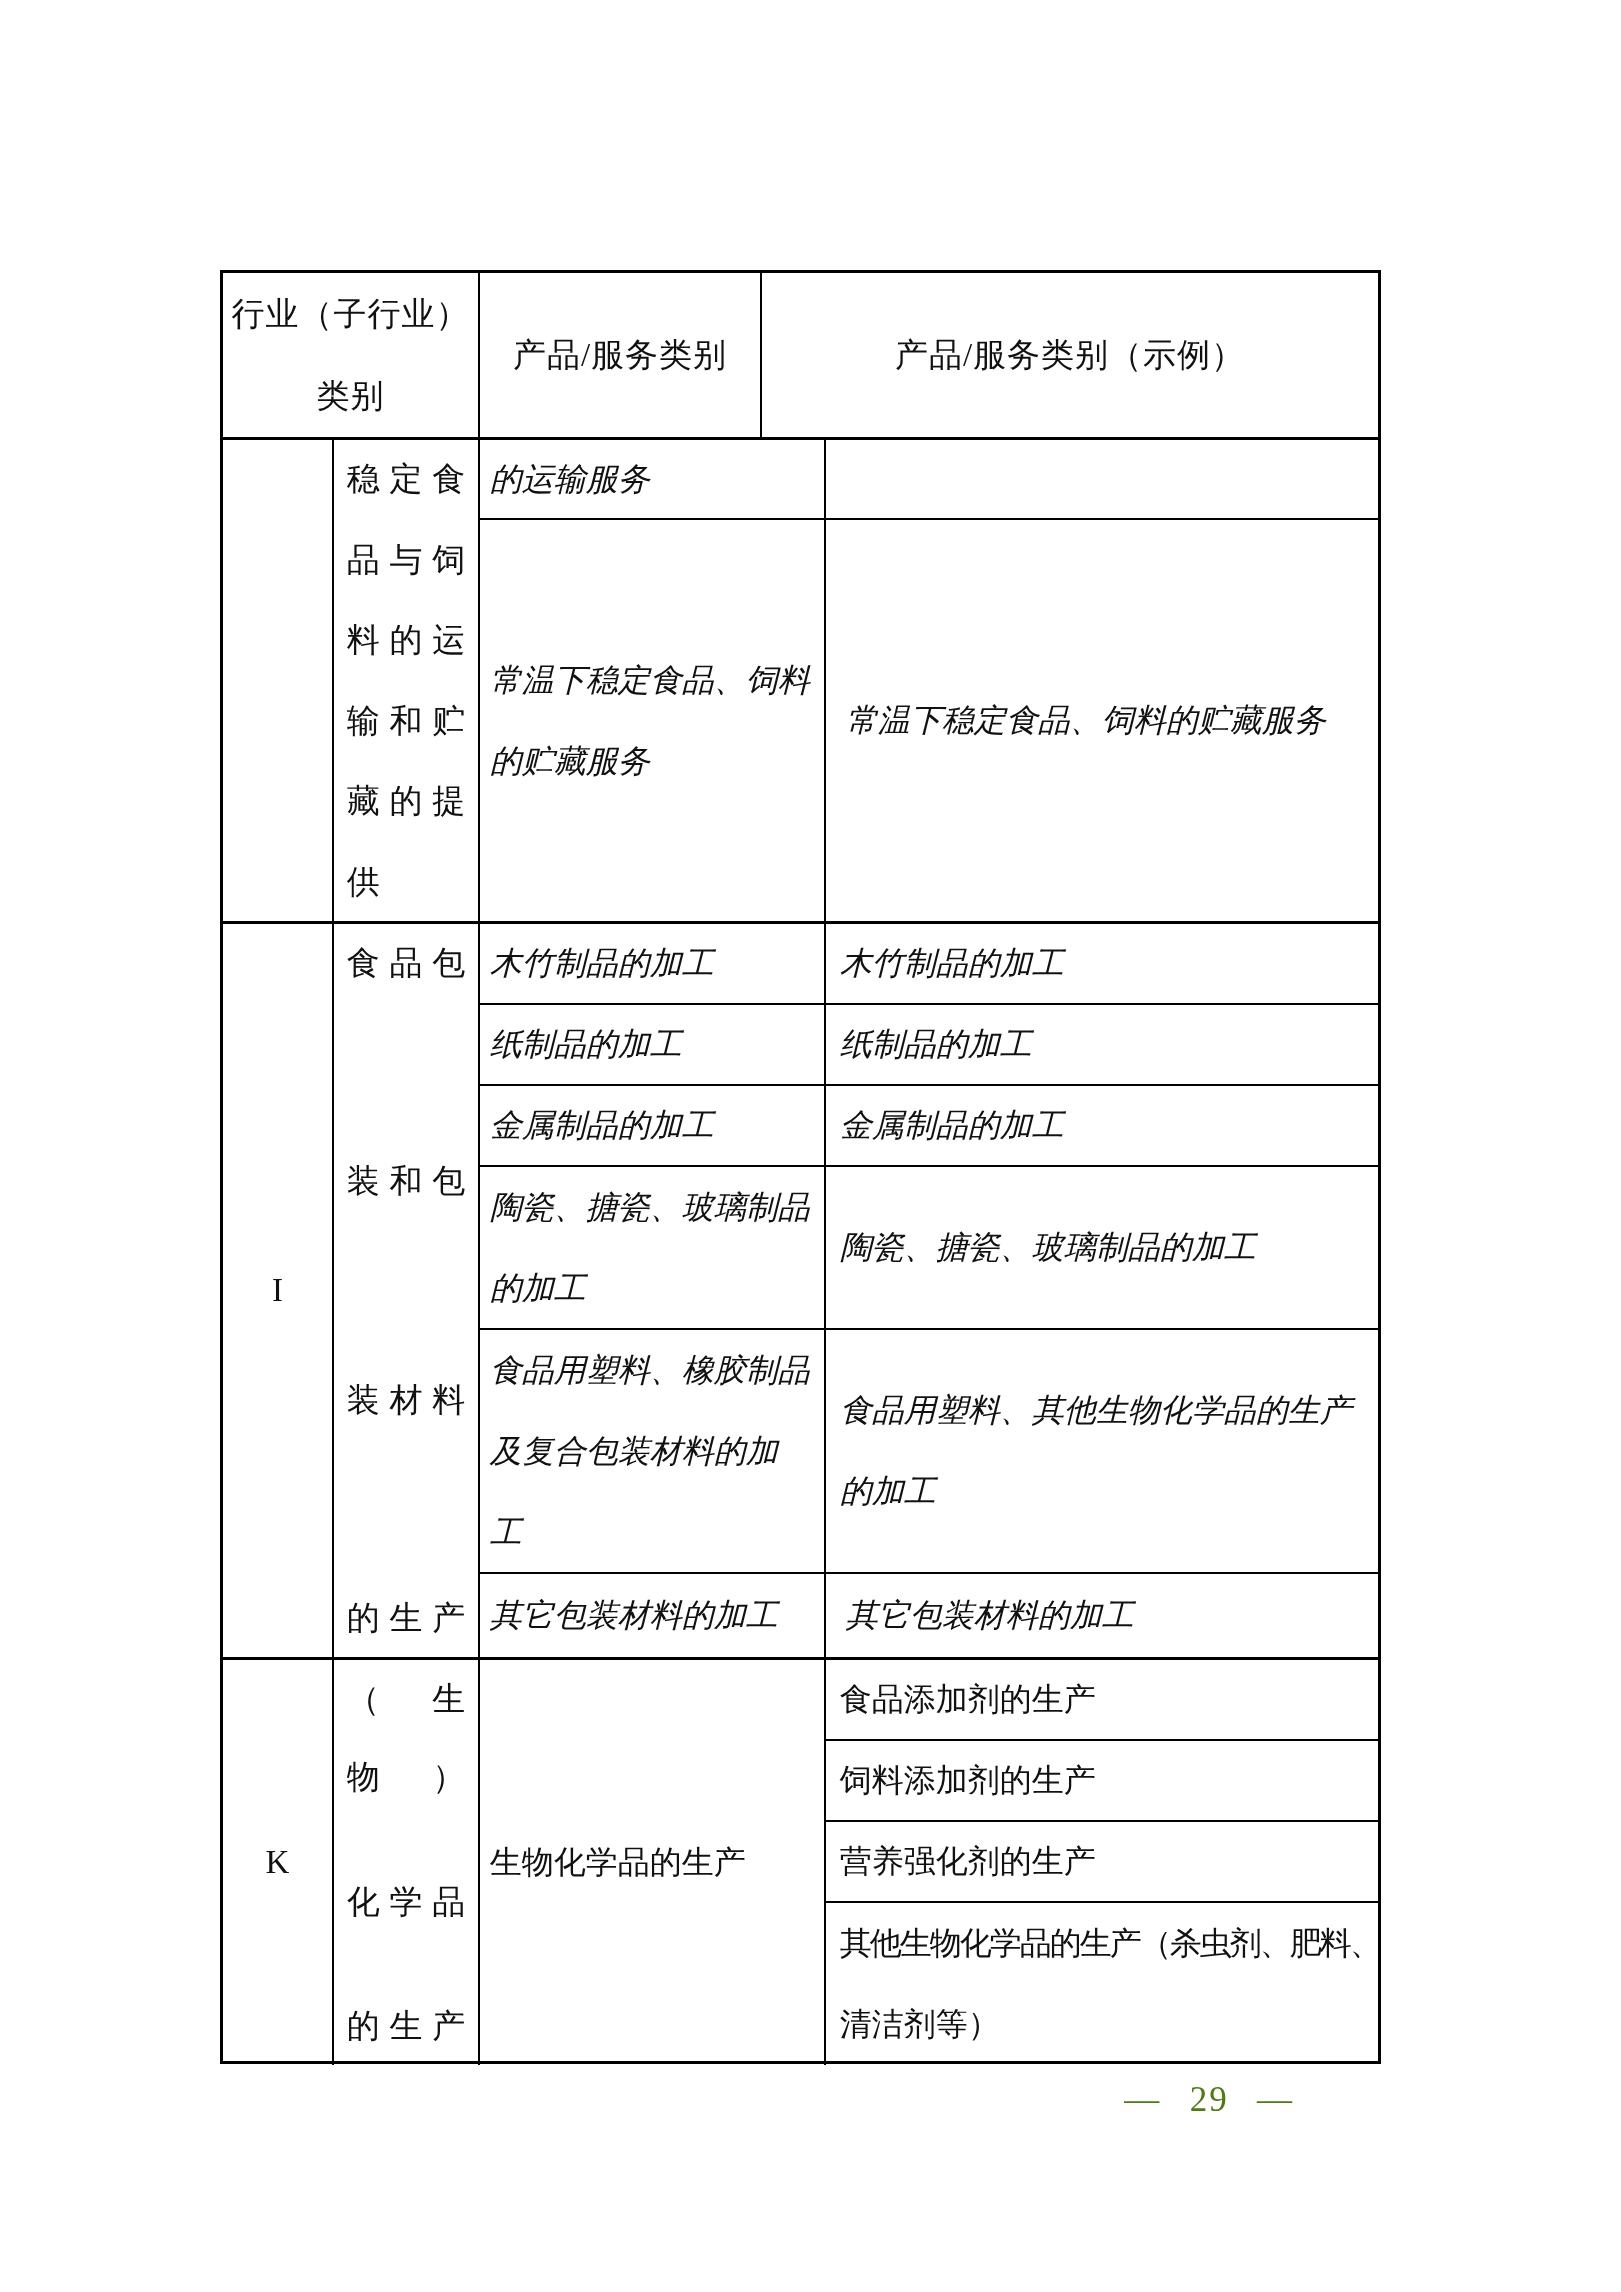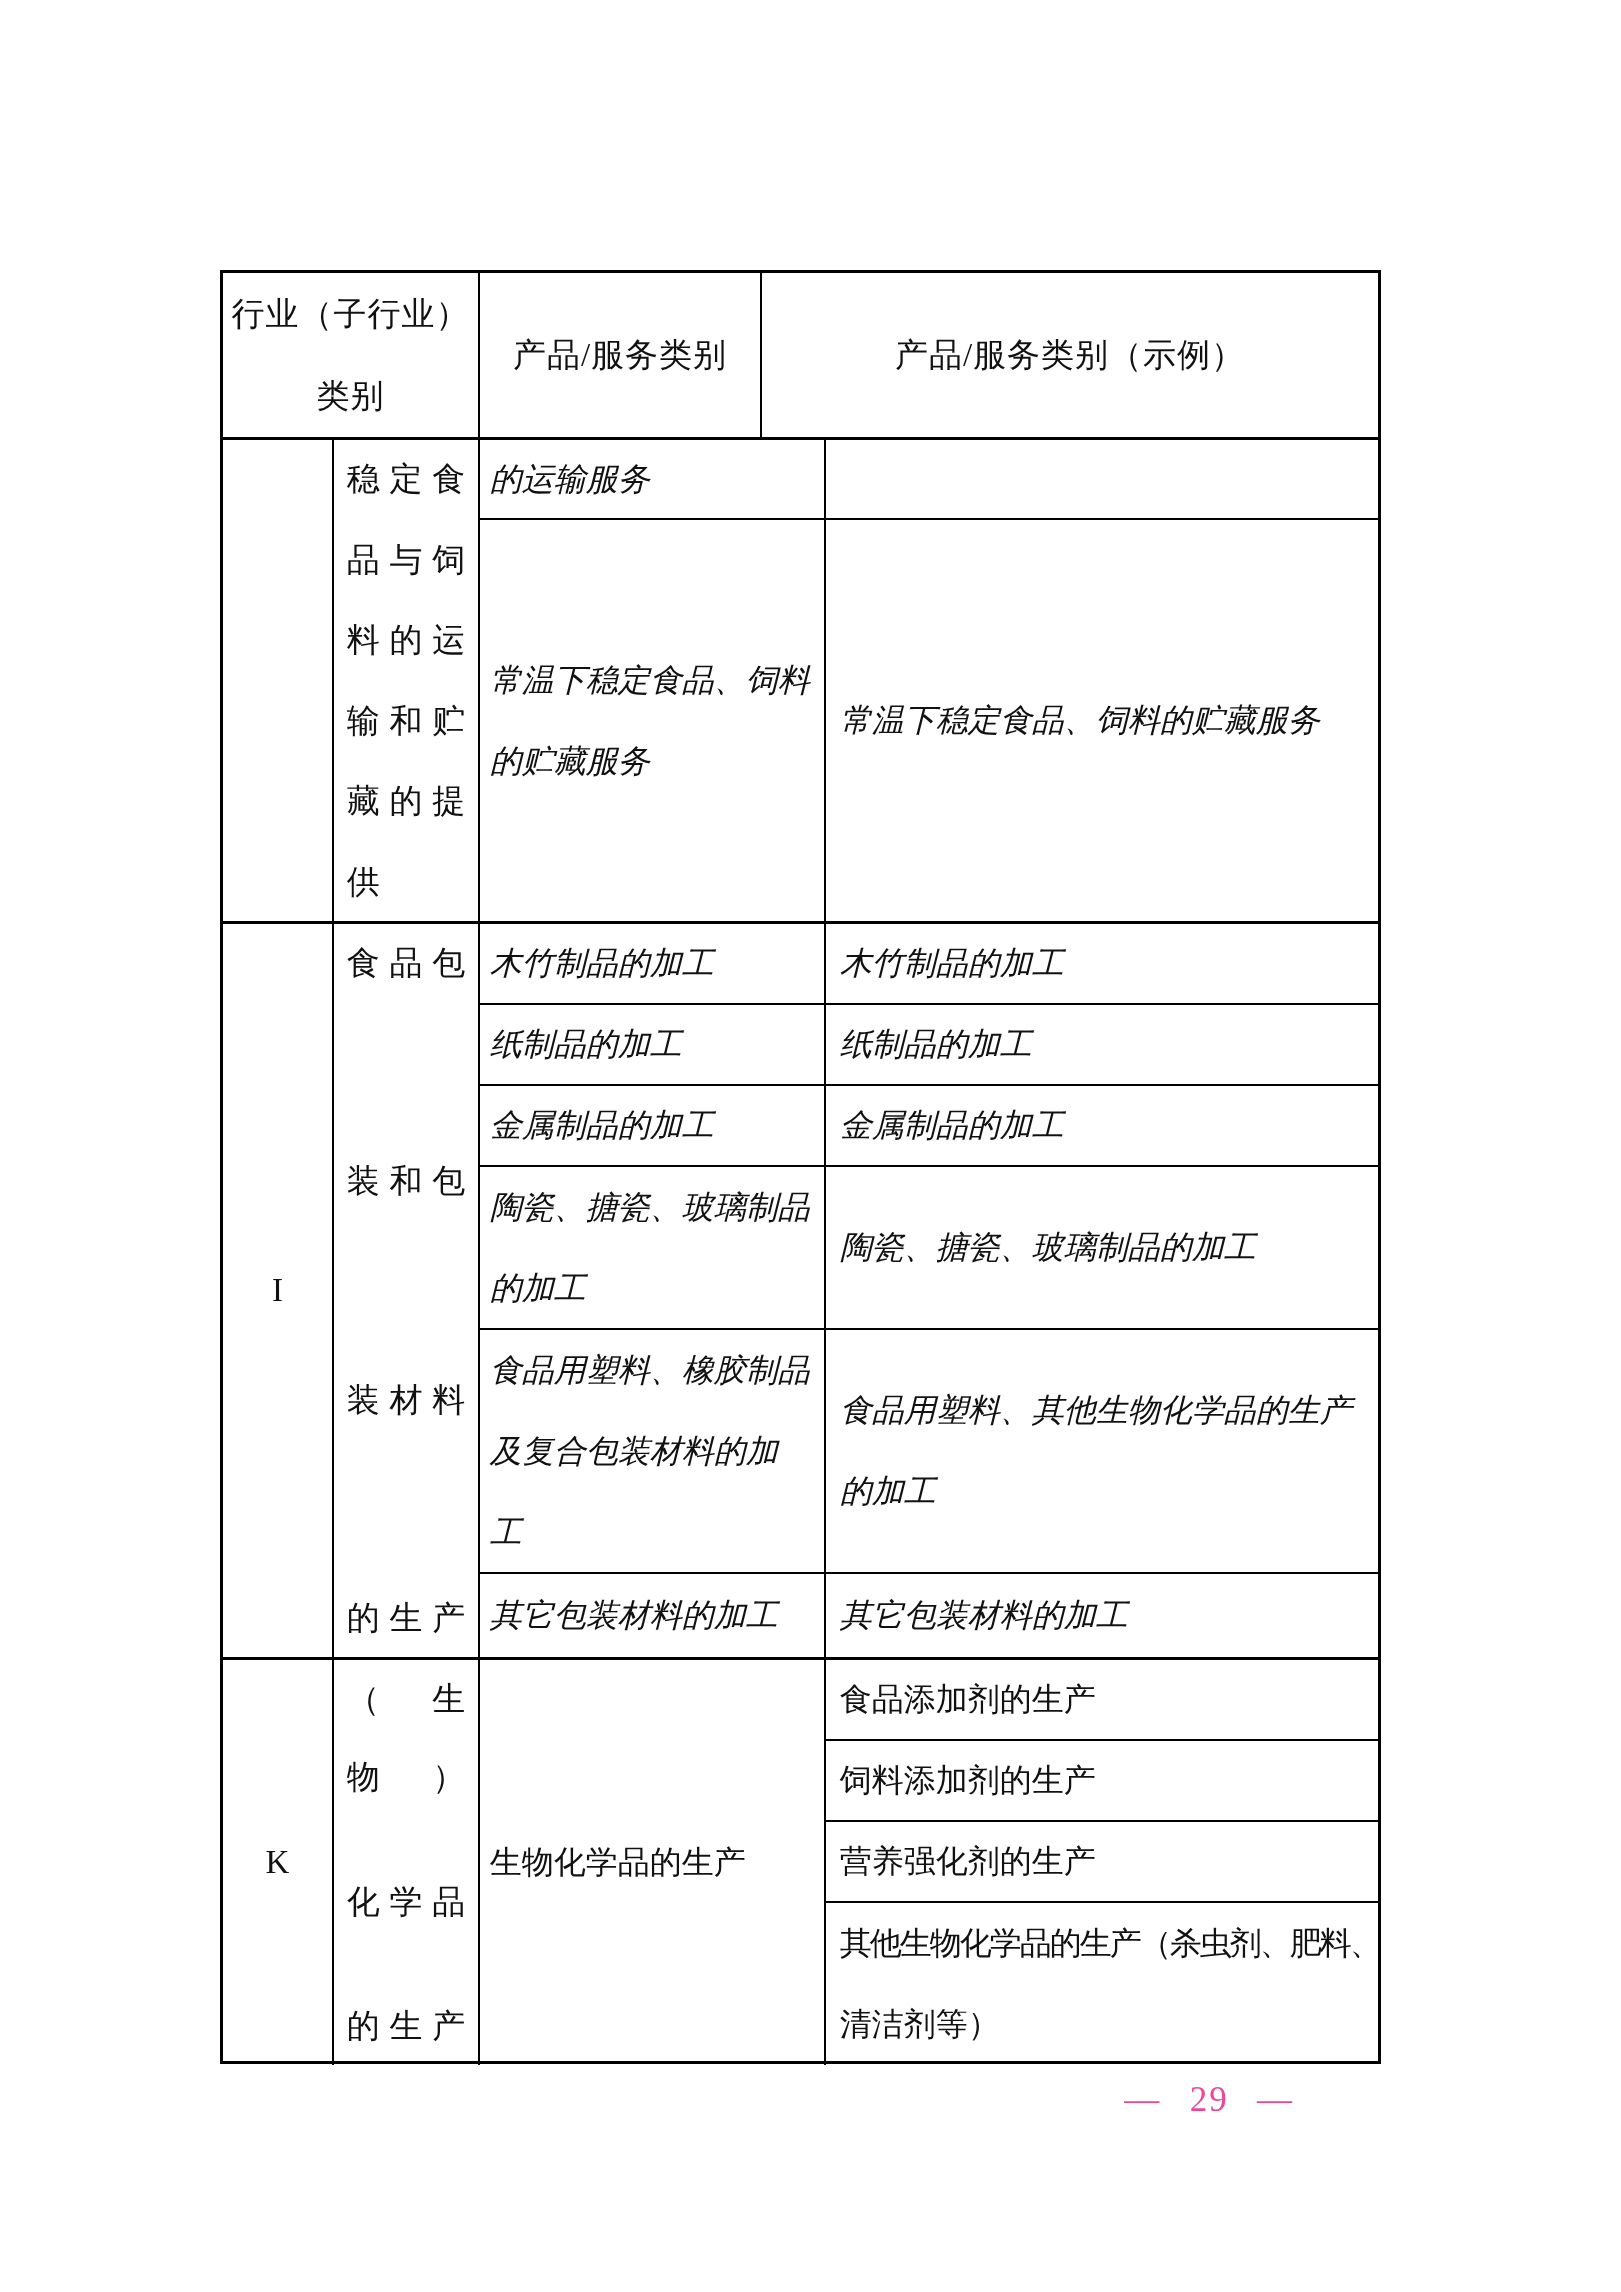--- a/index.html
+++ b/index.html
@@ -31,41 +31,41 @@
   
   .section{display:flex;box-sizing:border-box;border-bottom:3.9px solid #000;flex:none;}
   .section.last{border-bottom:none;flex:1;}
   .col1a{width:111px;border-right:2.9px solid #000;box-sizing:border-box;
          display:flex;align-items:center;justify-content:center;font-size:33px;flex:none;}
   .col1b{width:146px;border-right:2.9px solid #000;box-sizing:border-box;
          display:flex;flex-direction:column;justify-content:space-between;font-size:33px;flex:none;}
   .col1b .vl{line-height:78px;padding:0 12.7px;text-align:justify;text-align-last:justify;box-sizing:border-box;}
   .rowsbox{flex:1;display:flex;flex-direction:column;min-width:0;font-style:italic;}
   .trow{display:flex;border-bottom:2.9px solid #000;box-sizing:border-box;flex:none;min-height:0;}
-  .trow.grow{flex:1;border-bottom:none;}
+  .trow.grow{flex:1;border-bottom:none;gap:6px;}
   .c2{width:346px;border-right:2.9px solid #000;box-sizing:border-box;
       display:flex;flex-direction:column;justify-content:center;
       font-size:32px;padding-left:9.8px;overflow:hidden;flex:none;}
   .c3{flex:1;display:flex;flex-direction:column;justify-content:center;
       font-size:32px;padding-left:13.7px;overflow:hidden;min-width:0;}
   .ln{line-height:81px;white-space:nowrap;}
   .tight{letter-spacing:-2px;}
   
   .kwrap{flex:1;display:flex;min-width:0;}
   .kcol2{width:346px;border-right:2.9px solid #000;box-sizing:border-box;
          display:flex;align-items:center;font-size:32px;padding-left:9.8px;flex:none;}
   .kcol3{flex:1;display:flex;flex-direction:column;min-width:0;}
   .kcell{border-bottom:2.9px solid #000;box-sizing:border-box;flex:none;
          display:flex;flex-direction:column;justify-content:center;
          font-size:32px;padding-left:13.7px;overflow:hidden;}
   .kcell.grow{flex:1;border-bottom:none;}
   
   .pageno{
     position:absolute;top:2080px;right:327px;
-    font-size:35px;letter-spacing:2px;word-spacing:17.6px;color:#ec4899;
+    font-size:35px;letter-spacing:2px;word-spacing:17.6px;color:#4d7c0f;
   }
 </style>
 </head>
 <body>
 
 <div class="page">
 
   <div class="doc-table">
 
     <div class="h-row">

